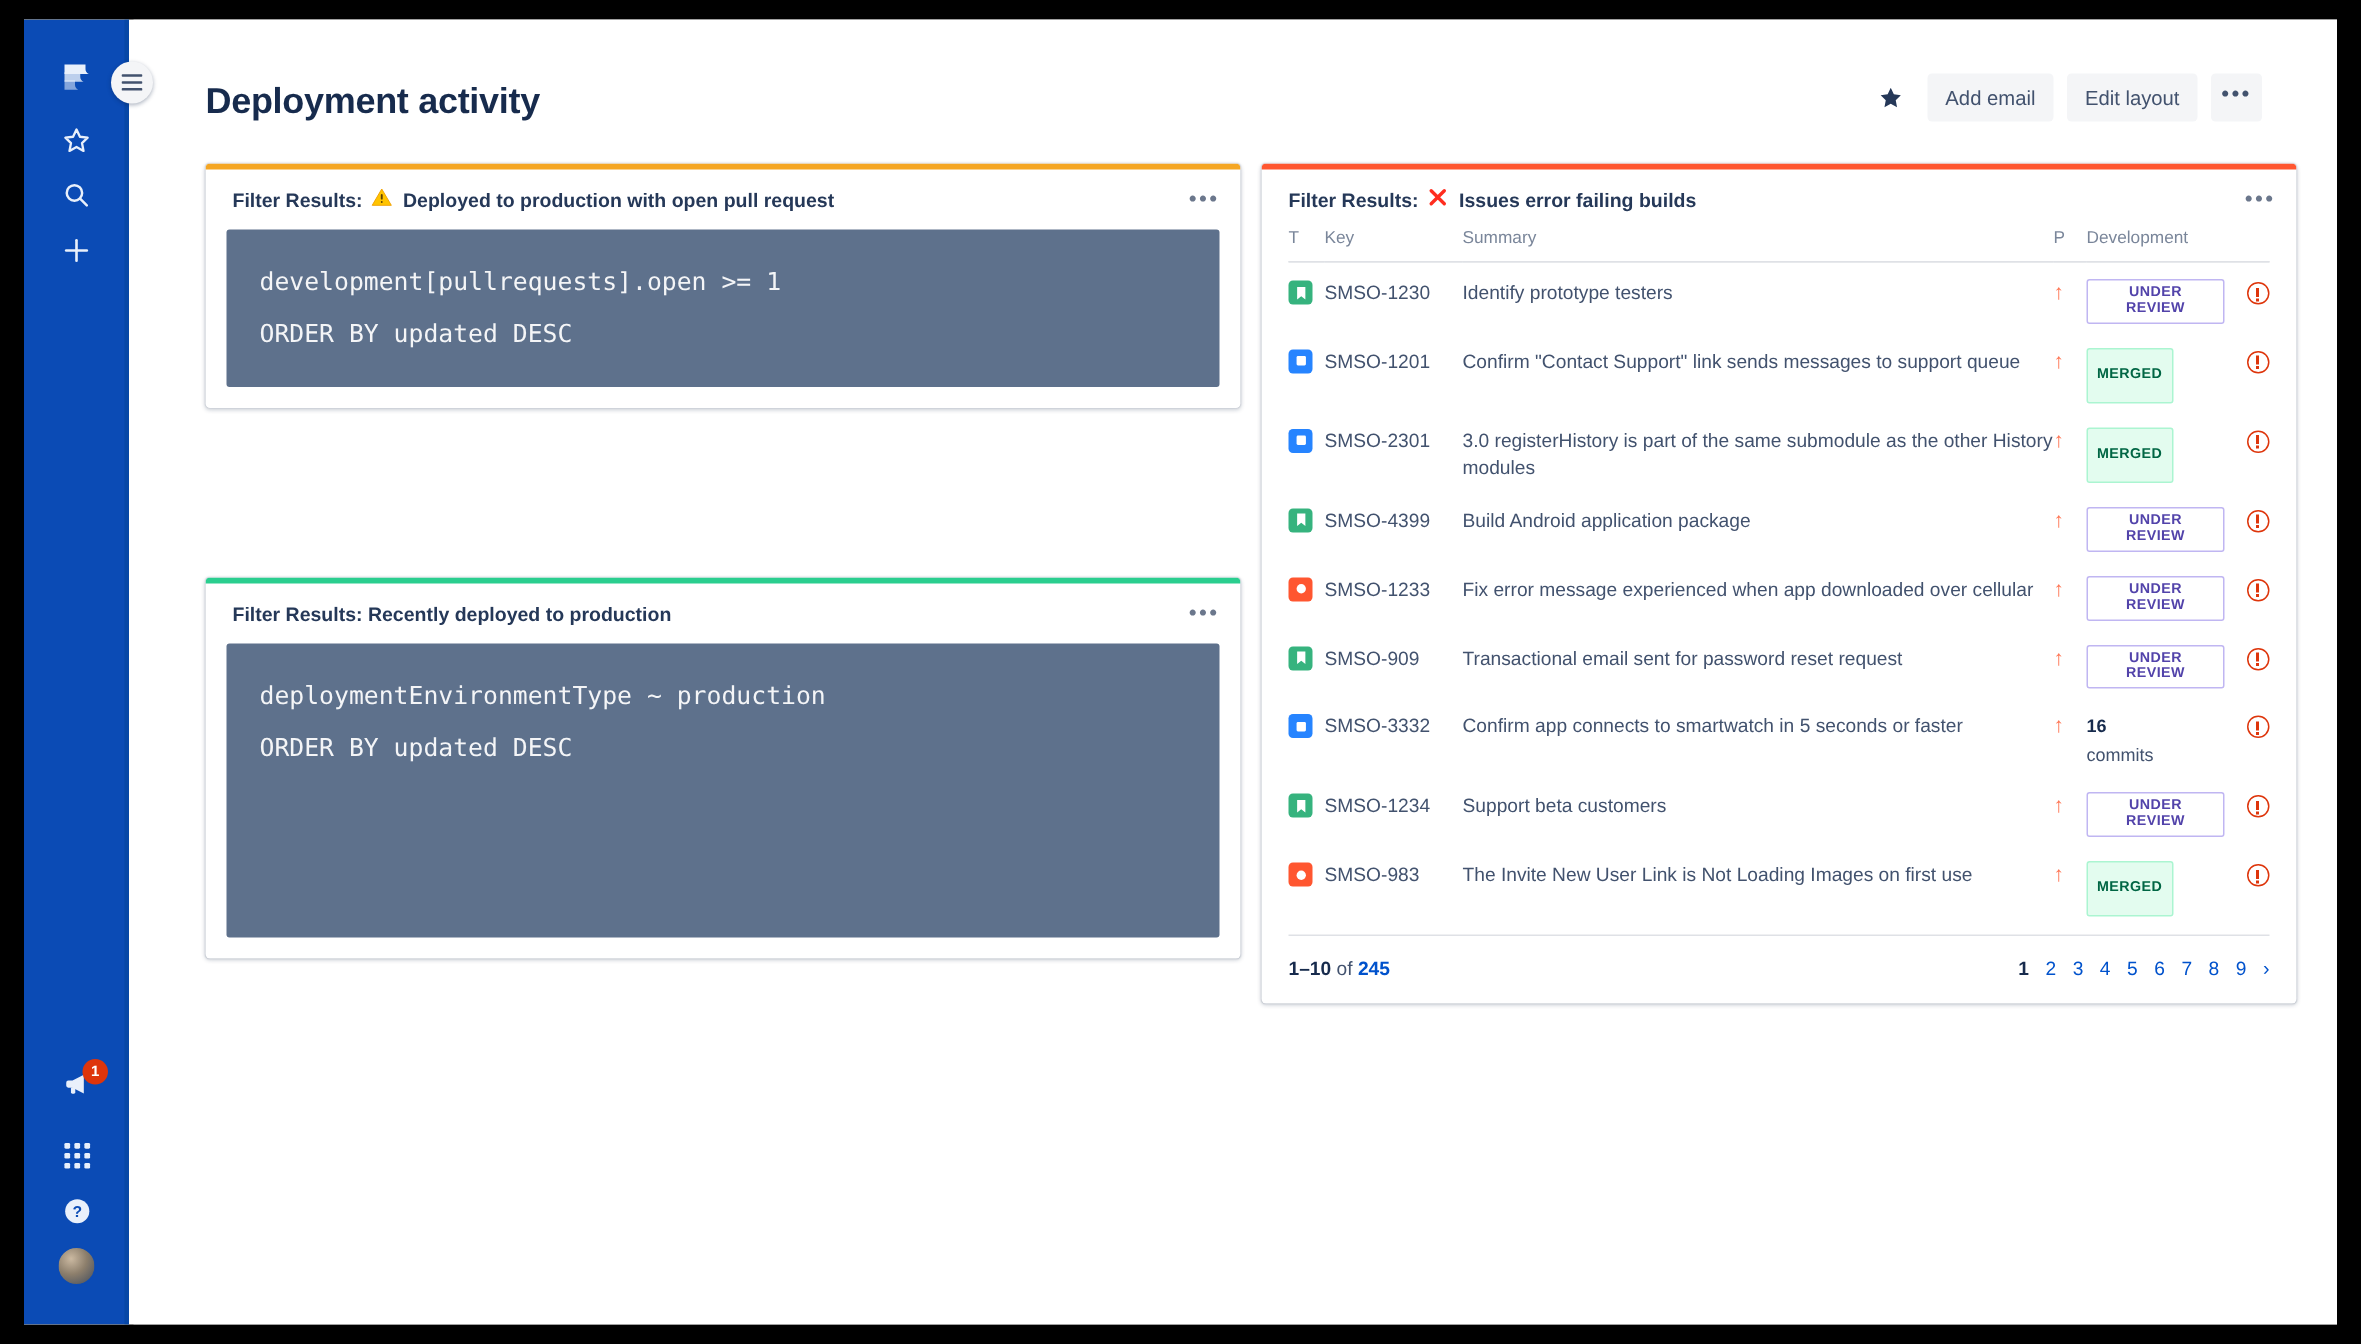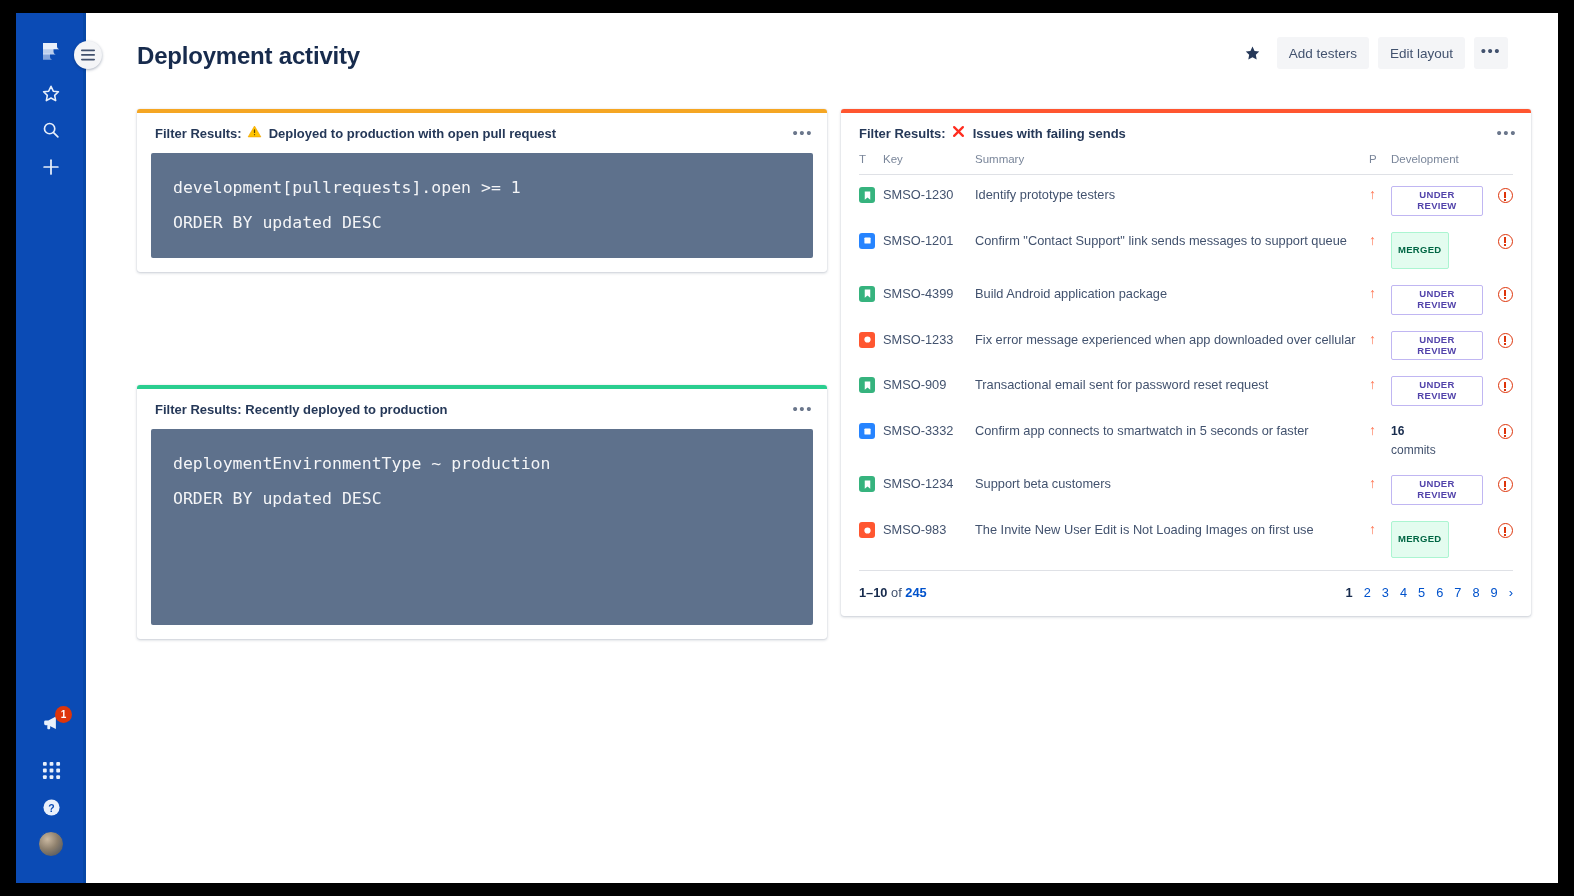--- a/index.html
+++ b/index.html
@@ -90,21 +90,21 @@
   #content {
     position: absolute;
     left: 73px; top: 0;
     width: 1469px;
     height: 870px;
     background: #fff;
   }
 
   #page-header {
     position: absolute;
-    left: 0; top: 4px;
+    left: 0; top: 16px;
     width: 100%;
     height: 90px;
   }
   #page-title {
     position: absolute;
     left: 48px; top: 25px;
     font-size: 24px;
     font-weight: bold;
     color: #172B4D;
     letter-spacing: -0.2px;
@@ -413,21 +413,21 @@
 
     <div id="page-header">
       <div id="page-title">Deployment activity</div>
 
       <div id="header-actions">
         <div id="star-button">
           <svg width="19" height="19" viewBox="0 0 24 24" fill="#253858">
             <path d="M12 3.2l2.6 5.5 5.9 .8 -4.3 4.1 1.1 5.9 -5.3-2.9 -5.3 2.9 1.1-5.9 -4.3-4.1 5.9-.8z"></path>
           </svg>
         </div>
-        <button class="hdr-btn">Add testers</button>
+        <button class="hdr-btn">Add email</button>
         <button class="hdr-btn">Edit layout</button>
         <button class="hdr-btn" id="more-button">•••</button>
       </div>
     </div>
 
     <div class="gadget" id="gadget-open-pr">
       <div class="gadget-bar" id="bar-open-pr" style="background: rgb(245, 166, 35);"></div>
       <div class="gadget-head">
         <div class="gadget-title">
           <span class="lead">Filter Results:</span>
@@ -466,21 +466,21 @@
       <div class="gadget-bar" id="bar-failing" style="background: rgb(255, 86, 48);"></div>
       <div class="gadget-head">
         <div class="gadget-title">
           <span class="lead">Filter Results:</span>
           <span>
             <svg width="15" height="15" viewBox="0 0 24 24" stroke="#FF2D1F" stroke-width="3.6" stroke-linecap="round">
               <line x1="5" y1="5" x2="19" y2="19"></line>
               <line x1="19" y1="5" x2="5" y2="19"></line>
             </svg>
           </span>
-          <span class="tname">Issues with failing sends</span>
+          <span class="tname">Issues error failing builds</span>
         </div>
         <span class="gadget-dots">•••</span>
       </div>
 
       <table class="issues-table">
         <thead>
           <tr>
             <th class="col-t">T</th>
             <th class="col-key">Key</th>
             <th class="col-sum">Summary</th>
@@ -508,20 +508,32 @@
                     <rect x="2.6" y="2.6" width="6.8" height="6.8" rx="1" fill="#ffffff"></rect>
                   </svg>
                 </span></td>
               <td class="cell-key">SMSO-1201</td>
               <td class="cell-sum">Confirm "Contact Support" link sends messages to support queue</td>
               <td><span class="prio-arrow">↑</span></td>
               <td><span class="lozenge loz-merged">MERGED</span></td>
               <td style="text-align: right;"><span class="build-fail"></span></td>
             </tr>
             <tr>
+              <td><span class="type-icon type-task">
+                  <svg width="11" height="11" viewBox="0 0 12 12">
+                    <rect x="2.6" y="2.6" width="6.8" height="6.8" rx="1" fill="#ffffff"></rect>
+                  </svg>
+                </span></td>
+              <td class="cell-key">SMSO-2301</td>
+              <td class="cell-sum">3.0 registerHistory is part of the same submodule as the other History modules</td>
+              <td><span class="prio-arrow">↑</span></td>
+              <td><span class="lozenge loz-merged">MERGED</span></td>
+              <td style="text-align: right;"><span class="build-fail"></span></td>
+            </tr>
+            <tr>
               <td><span class="type-icon type-story">
                   <svg width="11" height="11" viewBox="0 0 12 12">
                     <path d="M3 1.5h6v9l-3-2.3-3 2.3z" fill="#ffffff"></path>
                   </svg>
                 </span></td>
               <td class="cell-key">SMSO-4399</td>
               <td class="cell-sum">Build Android application package</td>
               <td><span class="prio-arrow">↑</span></td>
               <td><span class="lozenge loz-review">UNDER
 REVIEW</span></td>
@@ -578,21 +590,21 @@
 REVIEW</span></td>
               <td style="text-align: right;"><span class="build-fail"></span></td>
             </tr>
             <tr>
               <td><span class="type-icon type-bug">
                   <svg width="11" height="11" viewBox="0 0 12 12">
                     <circle cx="6" cy="6" r="3.4" fill="#ffffff"></circle>
                   </svg>
                 </span></td>
               <td class="cell-key">SMSO-983</td>
-              <td class="cell-sum">The Invite New User Edit is Not Loading Images on first use</td>
+              <td class="cell-sum">The Invite New User Link is Not Loading Images on first use</td>
               <td><span class="prio-arrow">↑</span></td>
               <td><span class="lozenge loz-merged">MERGED</span></td>
               <td style="text-align: right;"><span class="build-fail"></span></td>
             </tr>
           </tbody>
       </table>
 
       <div id="pagination">
         <div id="page-range">
           <b>1–10</b>

